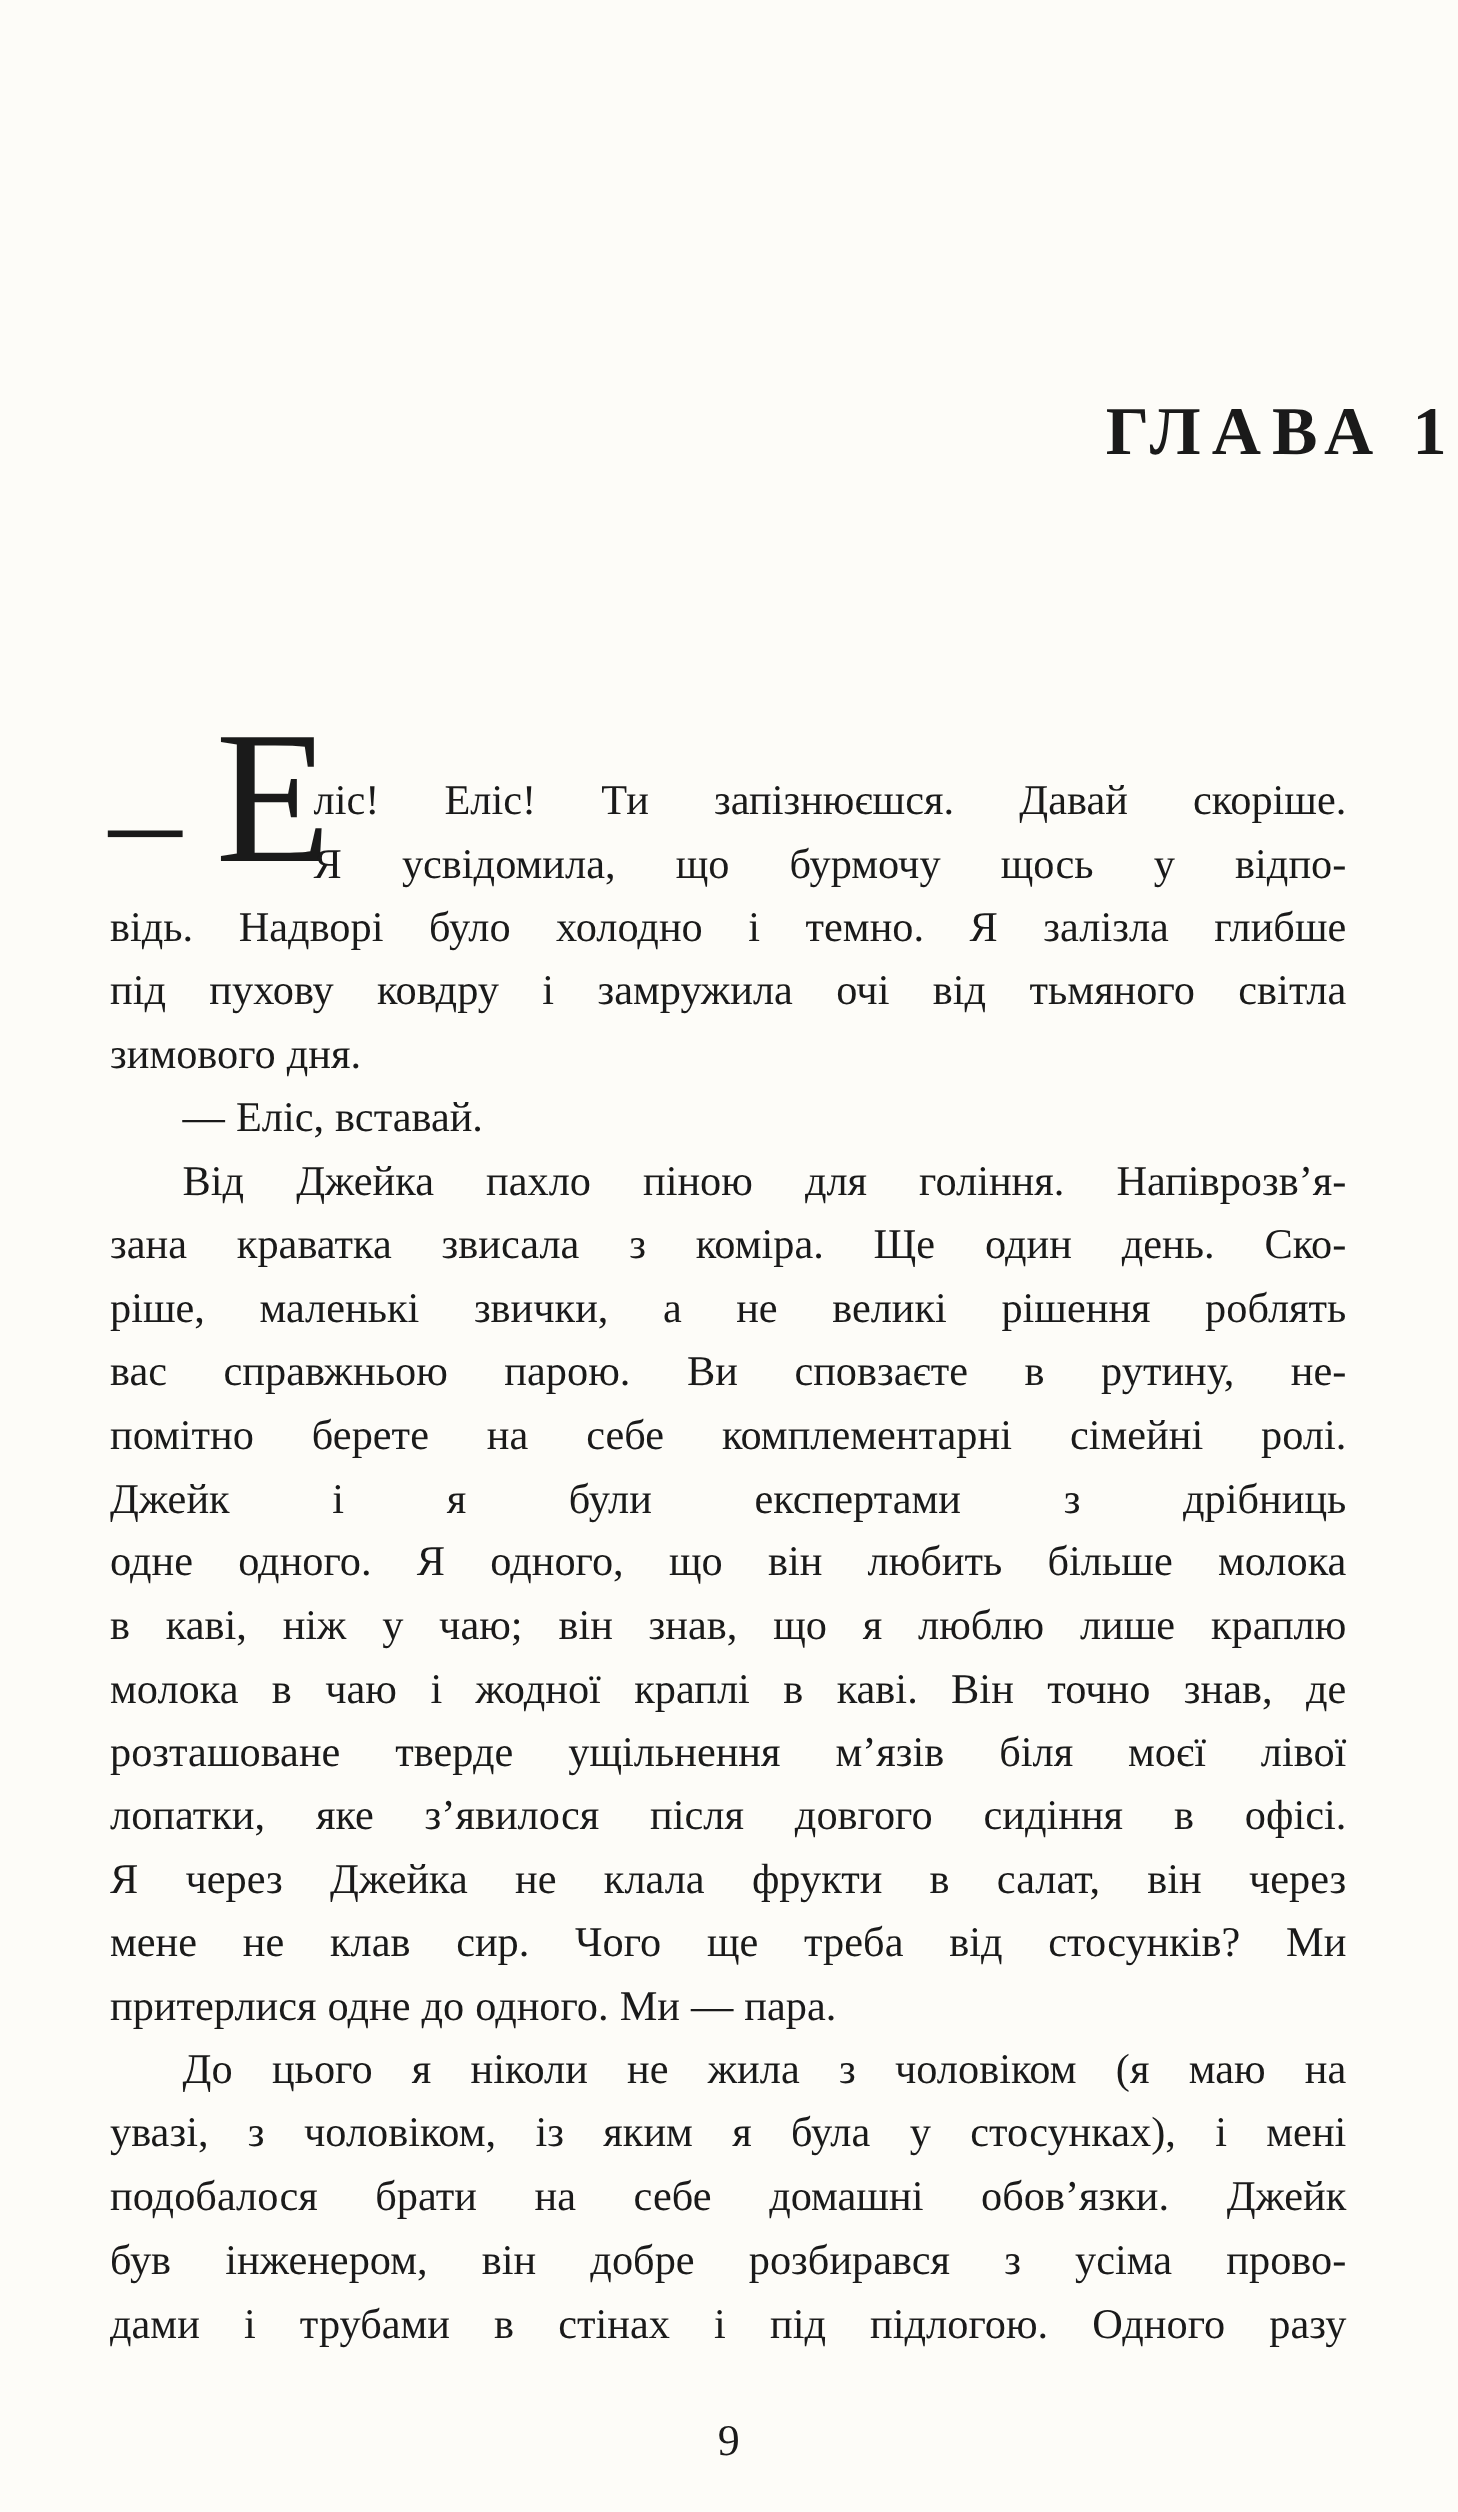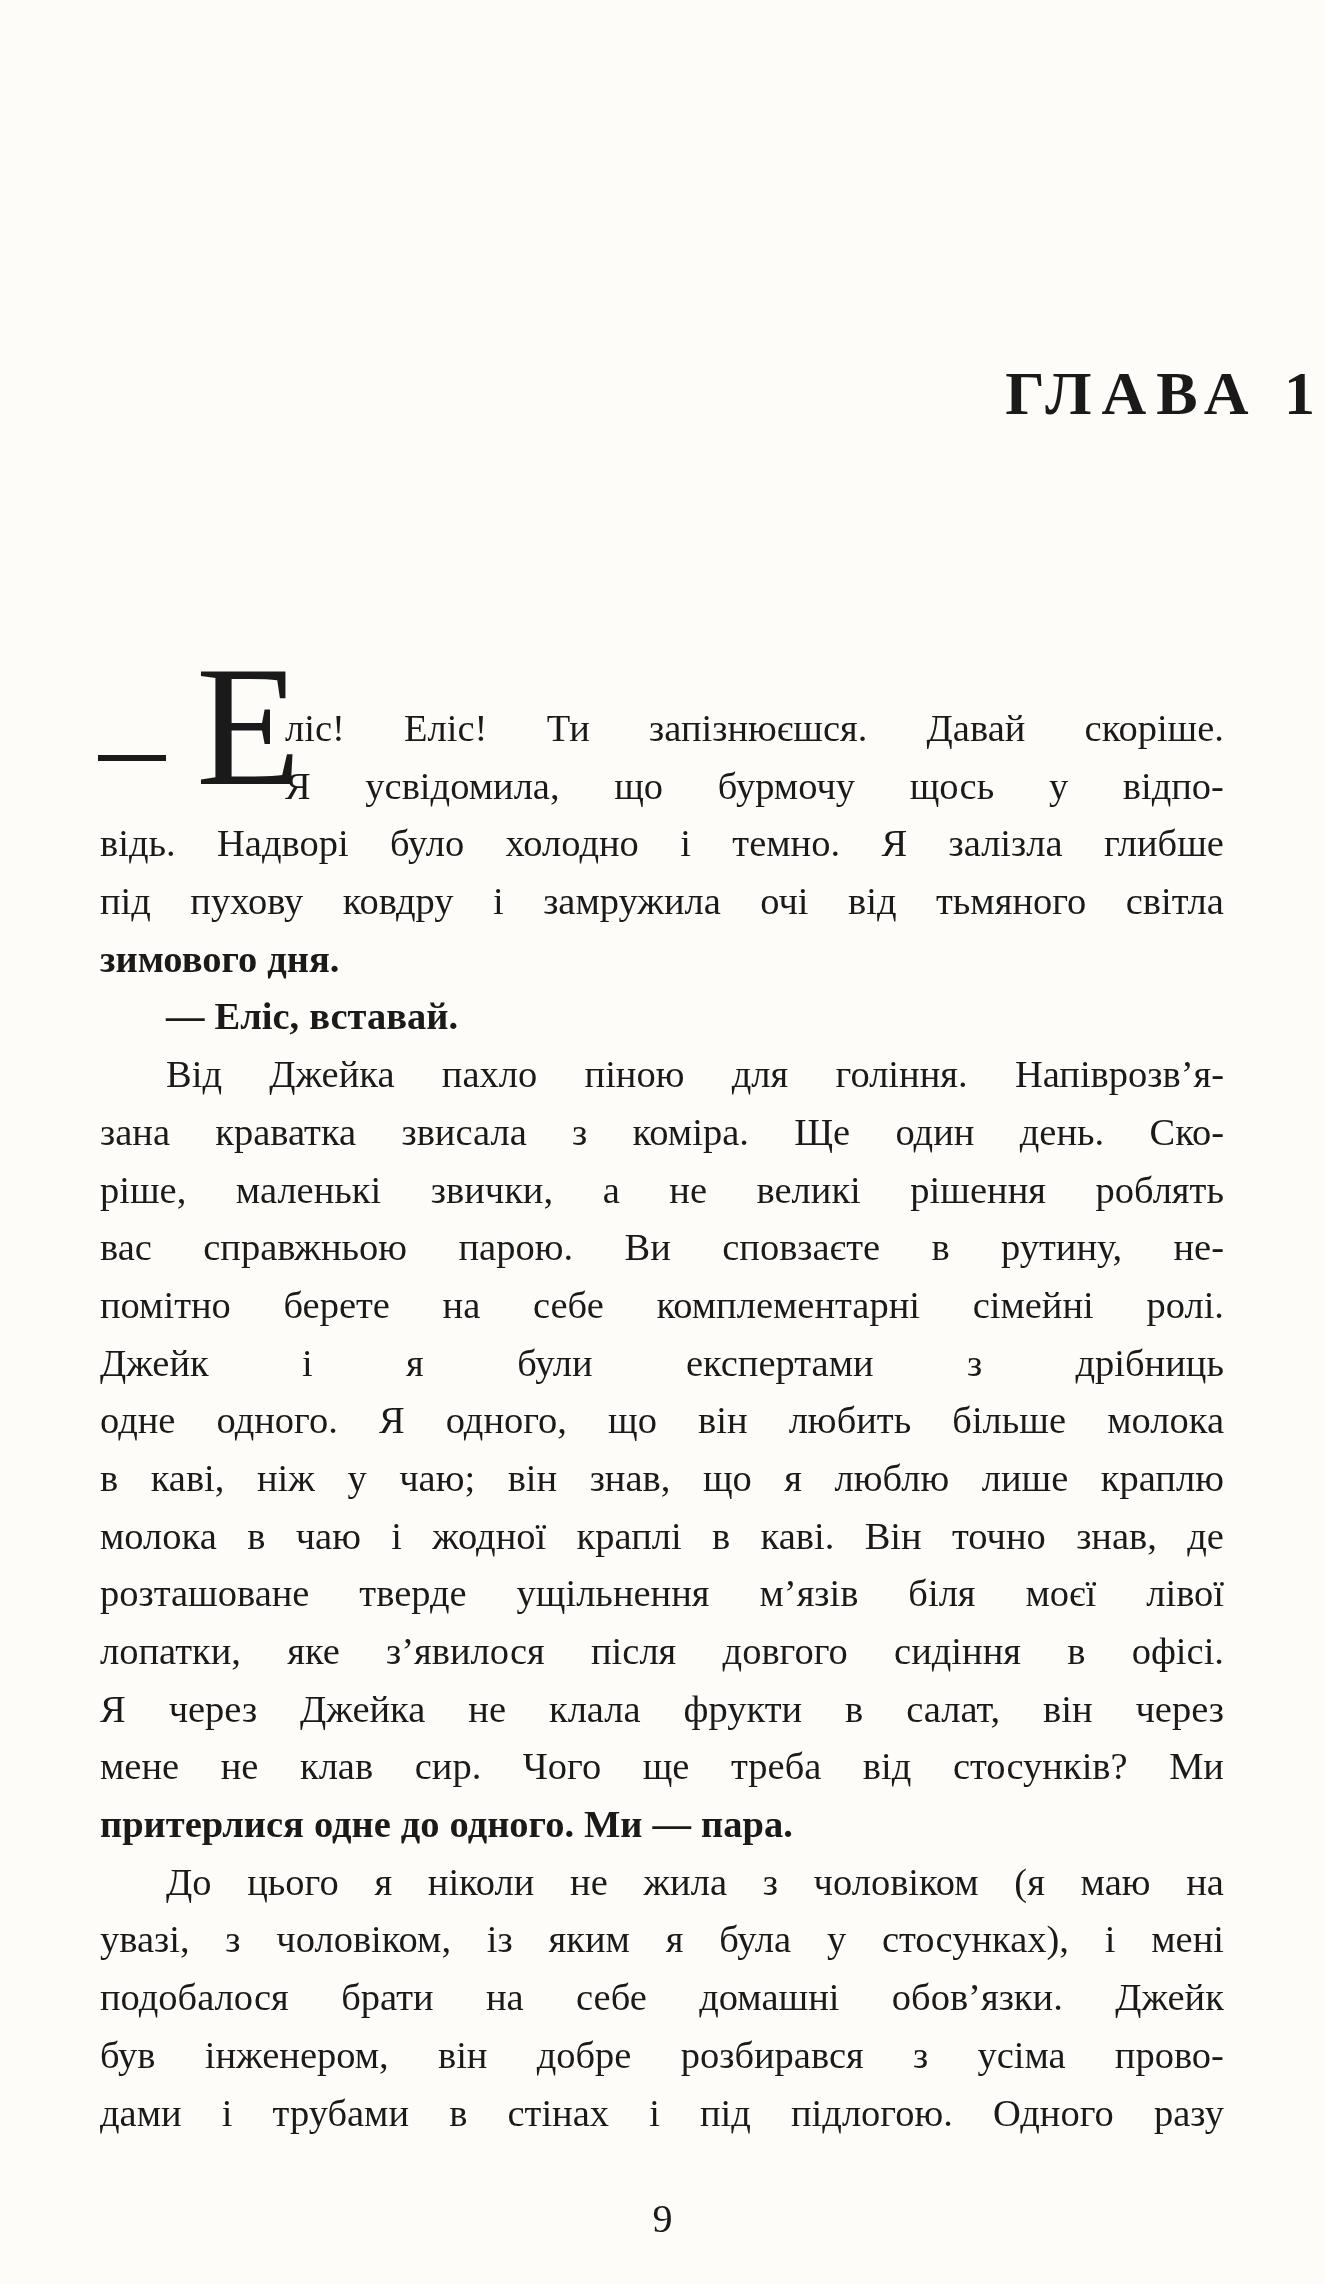--- a/index.html
+++ b/index.html
@@ -13,21 +13,21 @@
   .heading {
     position: absolute; left: 0; width: 1325px; top: 358px;
     text-align: right; font-weight: bold; font-size: 62px;
     letter-spacing: 10px; line-height: 70px; margin: 0;
   }
   .body-text {
     position: absolute; left: 100px; width: 1124px; top: 700px;
     font-size: 38.5px; line-height: 57.7px;
   }
   .line { height: 57.7px; white-space: nowrap; display: flex; justify-content: space-between; }
-  .line.last, .line.short { justify-content: flex-start; font-weight: bold; }
+  .line.last, .line.short { justify-content: flex-start; }
   .line span.w { display: inline-block; }
   .line.last span.w { margin-right: 10px; }
   .indent { padding-left: 66px; }
   .dropcap-line { padding-left: 185px; }
   .dash {
     position: absolute; left: 98px; top: 755px; width: 68px; height: 6px; background: #1a1a1a;
   }
   .dropcap {
     position: absolute; left: 196px; top: 640px; font-size: 172px; line-height: 172px;
     font-weight: normal;

